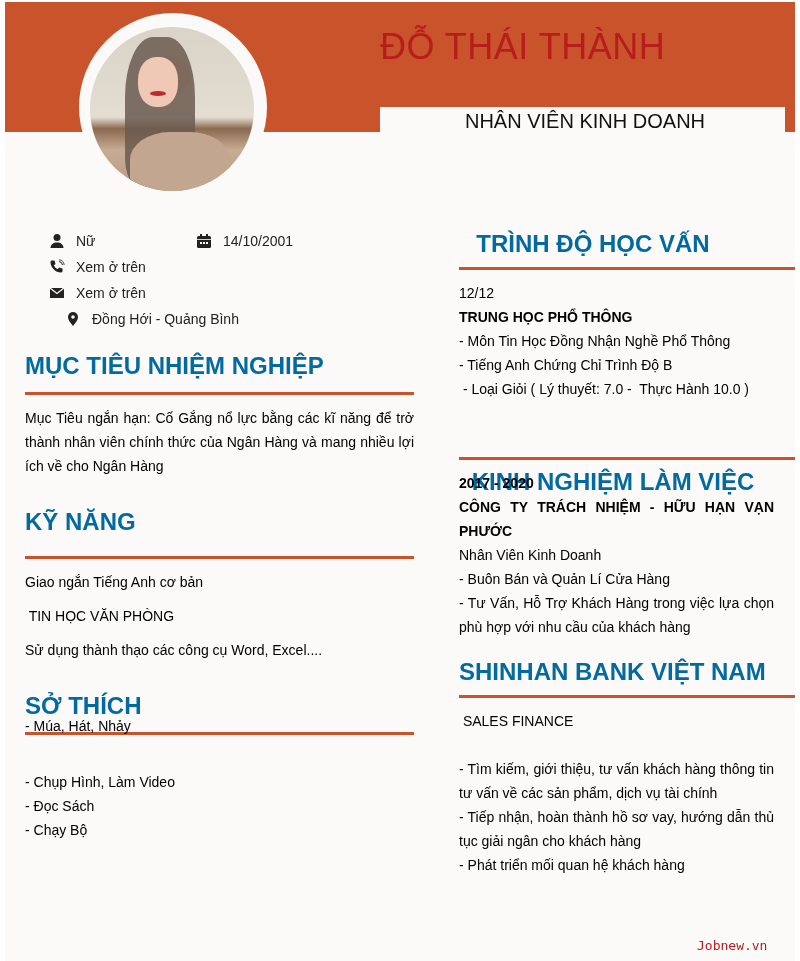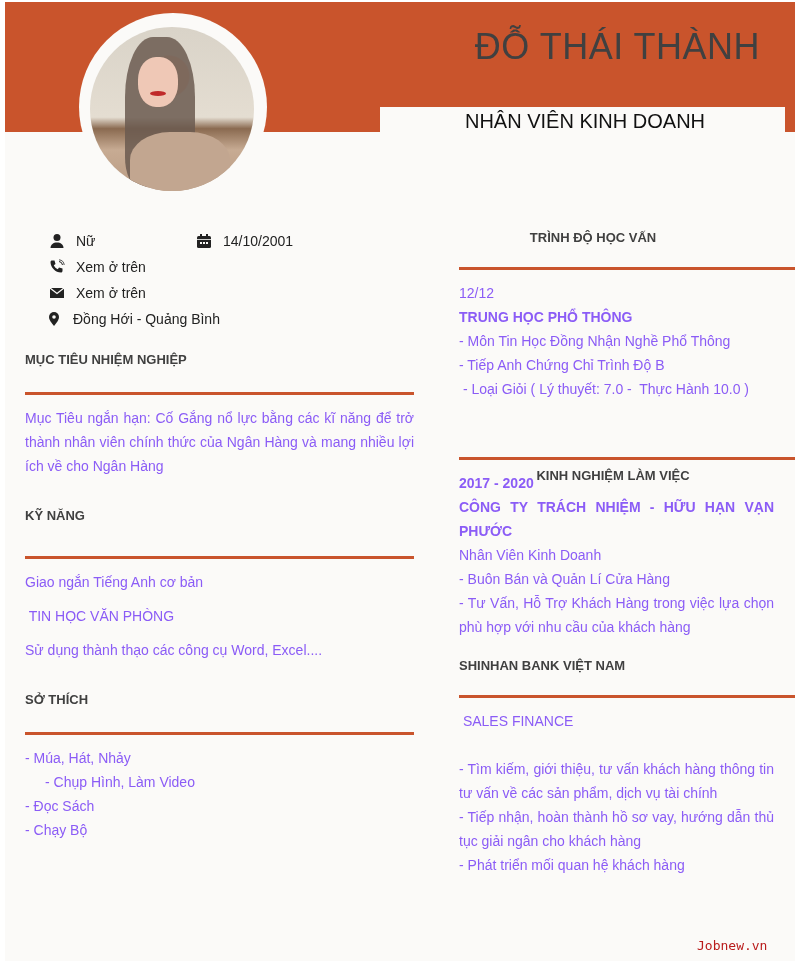--- a/index.html
+++ b/index.html
@@ -1,38 +1,38 @@
 <!DOCTYPE html>
 <html><head>
 <meta charset="utf-8">
 <style>
   * { box-sizing: border-box; margin: 0; padding: 0; }
   html, body { width: 800px; height: 961px; background: #ffffff; overflow: hidden; }
   body { font-family: "Liberation Sans", sans-serif; color: #222; position: relative; }
   .page { position: absolute; left: 5px; top: 2px; width: 790px; height: 959px; background: #fbfaf8; }
   .band { position: absolute; left: 5px; top: 2px; width: 790px; height: 130px; background: #c9542c; }
   .title-box { position: absolute; left: 380px; top: 107px; width: 405px; height: 25px; background: #fbfaf8; }
-  .name { position: absolute; left: 380px; top: 26px; width: 380px; text-align: right; color: #404040; font-size: 36px; letter-spacing: 0.5px; }
+  .name { position: absolute; left: 380px; top: 26px; width: 380px; text-align: left; color: #b91c1c; font-size: 36px; letter-spacing: 0.5px; }
   .jobtitle { position: absolute; left: 380px; top: 110px; width: 410px; text-align: center; color: #111; font-size: 20px; }
   .avatar-ring { position: absolute; left: 79px; top: 13px; width: 188px; height: 188px; border-radius: 50%; background: #fbfaf8; }
   .avatar { position: absolute; left: 90px; top: 27px; width: 164px; height: 164px; border-radius: 50%; overflow: hidden;
     background: radial-gradient(circle at 48% 30%, #e9b9a4 0 14%, transparent 15%),
                 linear-gradient(180deg, #d9d3c8 0%, #e4ddd1 55%, #8a6a50 62%, #c7ab93 75%, #b99a82 100%); }
   .avatar .hair { position: absolute; left: 35px; top: 10px; width: 70px; height: 150px; border-radius: 40% 40% 20% 20%; background: #6b5a50; opacity: .85; }
   .avatar .face { position: absolute; left: 48px; top: 30px; width: 40px; height: 50px; border-radius: 45%; background: #efc8b6; }
   .avatar .lips { position: absolute; left: 60px; top: 64px; width: 16px; height: 5px; border-radius: 50%; background: #c02a2a; }
   .avatar .body { position: absolute; left: 40px; top: 105px; width: 100px; height: 70px; border-radius: 40% 40% 0 0; background: #c2a690; }
 
   .info-row { position: absolute; display: flex; align-items: center; font-size: 14px; color: #222; }
   .info-row .ico { width: 18px; height: 18px; margin-right: 10px; display: inline-flex; align-items: center; justify-content: center; }
   .info-row .ico svg { width: 16px; height: 16px; }
 
-  .sec-title { position: absolute; font-weight: bold; font-size: 13px; color: #404040; }
+  .sec-title { position: absolute; font-weight: bold; font-size: 24px; color: #0369a1; }
   .rule { position: absolute; height: 3px; background: #c9542c; }
-  .txt { position: absolute; font-size: 14px; line-height: 24px; color: #8b5cf6; }
+  .txt { position: absolute; font-size: 14px; line-height: 24px; color: #000000; }
   .just { text-align: justify; }
   .bold { font-weight: bold; }
   .watermark { position: absolute; left: 697px; top: 938px; font-family: "DejaVu Sans Mono", monospace; font-size: 13px; color: #b91c1c; }
 </style>
 </head>
 <body>
 
 <div class="page"></div>
 <div class="band"></div>
 <div class="title-box"></div>
@@ -83,21 +83,21 @@
 </div>
 <div class="info-row" style="left:48px; top:284px;">
   <span class="ico">
     <svg viewBox="0 0 16 16">
         <rect x="1" y="3" width="14" height="10" fill="#222"></rect>
         <path d="M1 3l7 5.5L15 3" stroke="#fbfaf8" stroke-width="1.3" fill="none"></path>
       </svg>
   </span>
   <span>Xem ở trên</span>
 </div>
-<div class="info-row" style="left:45px; top:310px;">
+<div class="info-row" style="left:64px; top:310px;">
   <span class="ico">
     <svg viewBox="0 0 16 16">
         <path d="M8 1a5 5 0 0 0-5 5c0 3.5 5 9 5 9s5-5.5 5-9a5 5 0 0 0-5-5z" fill="#222"></path>
         <circle cx="8" cy="6" r="1.8" fill="#fbfaf8"></circle>
       </svg>
   </span>
   <span>Đồng Hới - Quảng Bình</span>
 </div>
 
 <div class="sec-title" style="left:25px; top:352px;">MỤC TIÊU NHIỆM NGHIỆP</div>
@@ -105,31 +105,31 @@
 <div class="txt just" style="left:25px; top:406px; width:389px;">Mục Tiêu ngắn hạn: Cố Gắng nổ lực bằng các kĩ năng để trở thành nhân viên chính thức của Ngân Hàng và mang nhiều lợi ích về cho Ngân Hàng</div>
 
 <div class="sec-title" style="left:25px; top:508px;">KỸ NĂNG</div>
 <div class="rule" style="left:25px; top:556px; width:389px;"></div>
 <div class="txt" style="left:25px; top:570px; white-space:pre;">Giao ngắn Tiếng Anh cơ bản</div>
 <div class="txt" style="left:25px; top:604px; white-space:pre;"> TIN HỌC VĂN PHÒNG</div>
 <div class="txt" style="left:25px; top:638px; white-space:pre;">Sử dụng thành thạo các công cụ Word, Excel....</div>
 
 <div class="sec-title" style="left:25px; top:692px;">SỞ THÍCH</div>
 <div class="rule" style="left:25px; top:732px; width:389px;"></div>
-<div class="txt" style="left:25px; top:746px;">- Múa, Hát, Nhảy</div>
-<div class="txt" style="left:25px; top:770px;margin-left:20px;">- Chụp Hình, Làm Video</div>
+<div class="txt" style="left:25px; top:714px;">- Múa, Hát, Nhảy</div>
+<div class="txt" style="left:25px; top:770px;">- Chụp Hình, Làm Video</div>
 <div class="txt" style="left:25px; top:794px;">- Đọc Sách</div>
 <div class="txt" style="left:25px; top:818px;">- Chạy Bộ</div>
 
 <div class="sec-title" style="left:459px; top:230px; width:268px; text-align:center;">TRÌNH ĐỘ HỌC VẤN</div>
 <div class="rule" style="left:459px; top:267px; width:336px;"></div>
 <div class="txt" style="left:459px; top:281px;">12/12</div>
 <div class="txt bold" style="left:459px; top:305px;">TRUNG HỌC PHỔ THÔNG</div>
 <div class="txt" style="left:459px; top:329px; white-space:pre;">- Môn Tin Học Đồng Nhận Nghề Phổ Thông</div>
-<div class="txt" style="left:459px; top:353px; white-space:pre;">- Tiếp Anh Chứng Chỉ Trình Độ B</div>
+<div class="txt" style="left:459px; top:353px; white-space:pre;">- Tiếng Anh Chứng Chỉ Trình Độ B</div>
 <div class="txt" style="left:459px; top:377px; white-space:pre;"> - Loại Giỏi ( Lý thuyết: 7.0 -  Thực Hành 10.0 )</div>
 
 <div class="sec-title" style="left:459px; top:420px; width:308px; text-align:center;margin-top:48px;">KINH NGHIỆM LÀM VIỆC</div>
 <div class="rule" style="left:459px; top:457px; width:336px;"></div>
 <div class="txt bold" style="left:459px; top:471px;">2017 - 2020</div>
 <div class="txt bold just" style="left:459px; top:495px; width:315px;">CÔNG TY TRÁCH NHIỆM - HỮU HẠN VẠN PHƯỚC</div>
 <div class="txt" style="left:459px; top:543px;">Nhân Viên Kinh Doanh</div>
 <div class="txt" style="left:459px; top:567px;">- Buôn Bán và Quản Lí Cửa Hàng</div>
 <div class="txt just" style="left:459px; top:591px; width:315px;">- Tư Vấn, Hỗ Trợ Khách Hàng trong việc lựa chọn phù hợp với nhu cầu của khách hàng</div>
 

